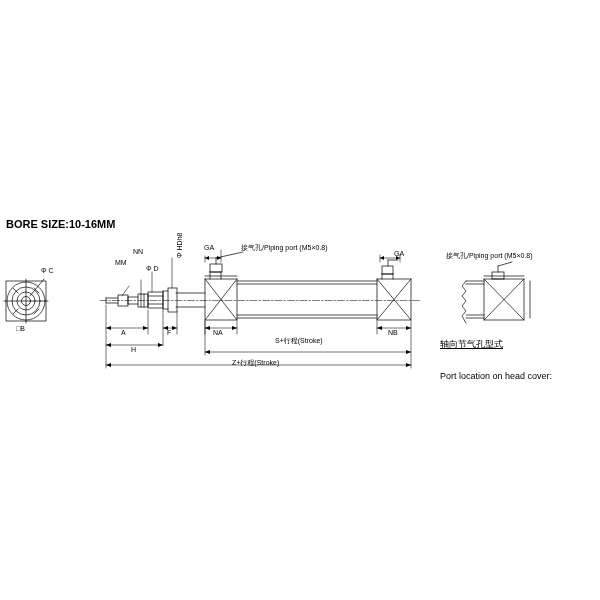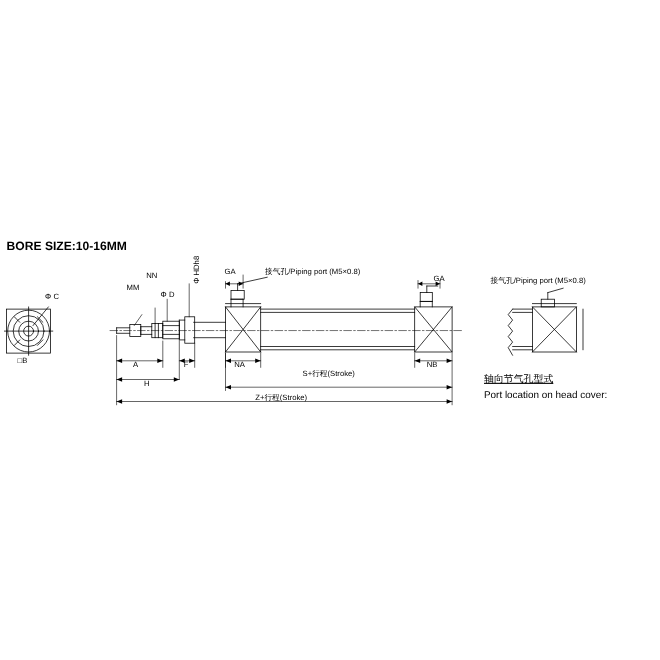--- a/index.html
+++ b/index.html
@@ -195,14 +195,14 @@
 
   <div class="lbl" style="left:121px;top:329px;">A</div>
   <div class="lbl" style="left:167px;top:329px;">F</div>
   <div class="lbl" style="left:213px;top:329px;">NA</div>
   <div class="lbl" style="left:388px;top:329px;">NB</div>
   <div class="lbl" style="left:131px;top:346px;">H</div>
   <div class="lbl" style="left:275px;top:337px;">S+行程(Stroke)</div>
   <div class="lbl" style="left:232px;top:359px;">Z+行程(Stroke)</div>
 
   <div class="lbl bigcn" style="left:440px;top:340px;text-decoration:underline;">轴向节气孔型式</div>
-  <div class="lbl bigcn" style="left:440px;top:355px;">Port location on head cover:</div>
+  <div class="lbl bigcn" style="left:440px;top:372px;">Port location on head cover:</div>
 </div>
 
 </body></html>

